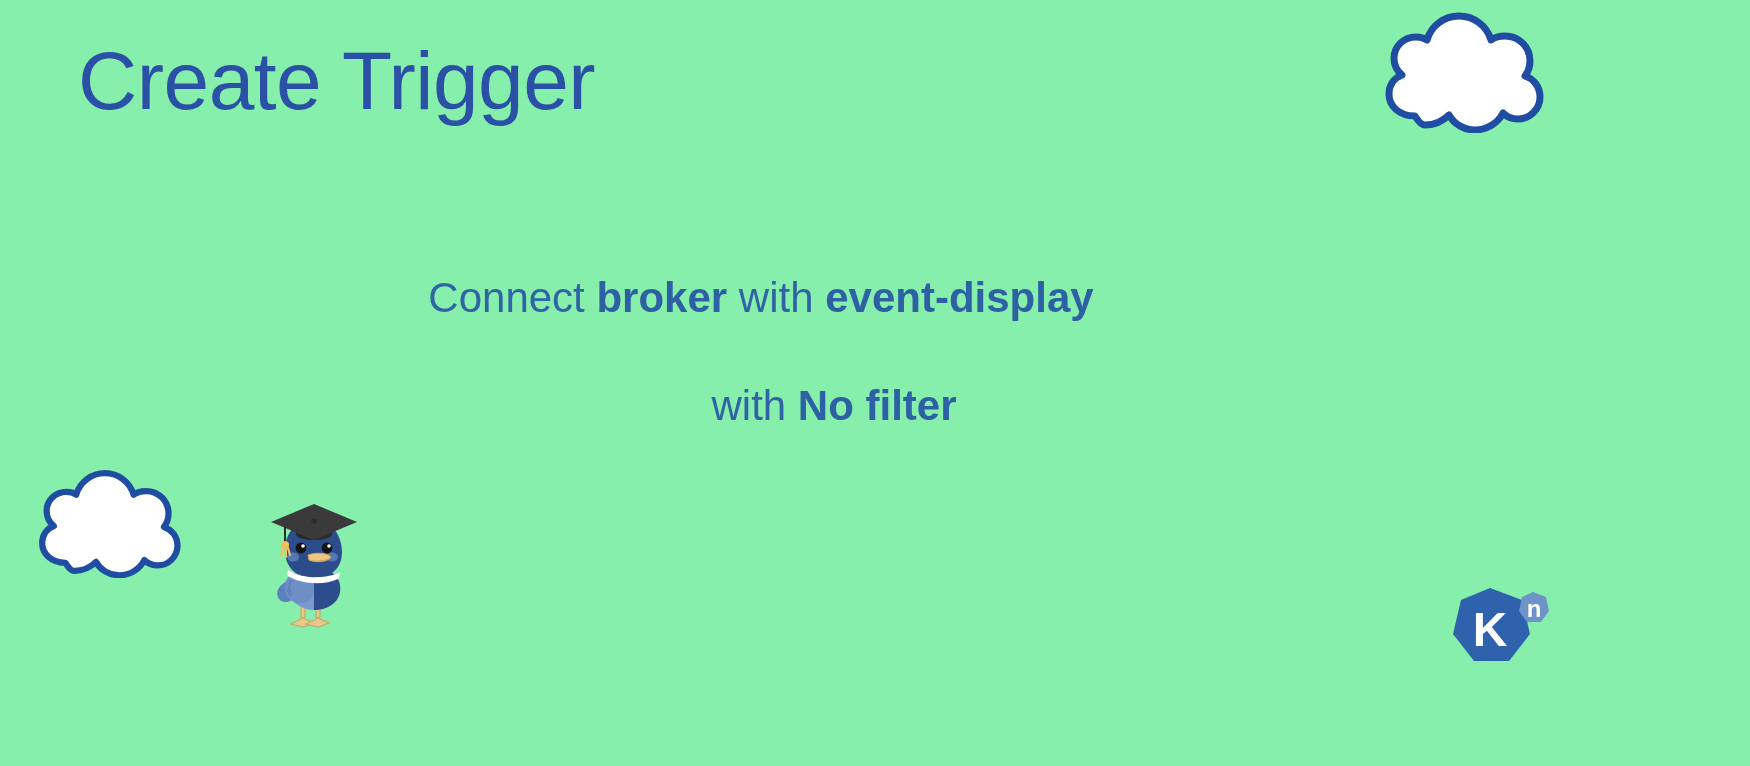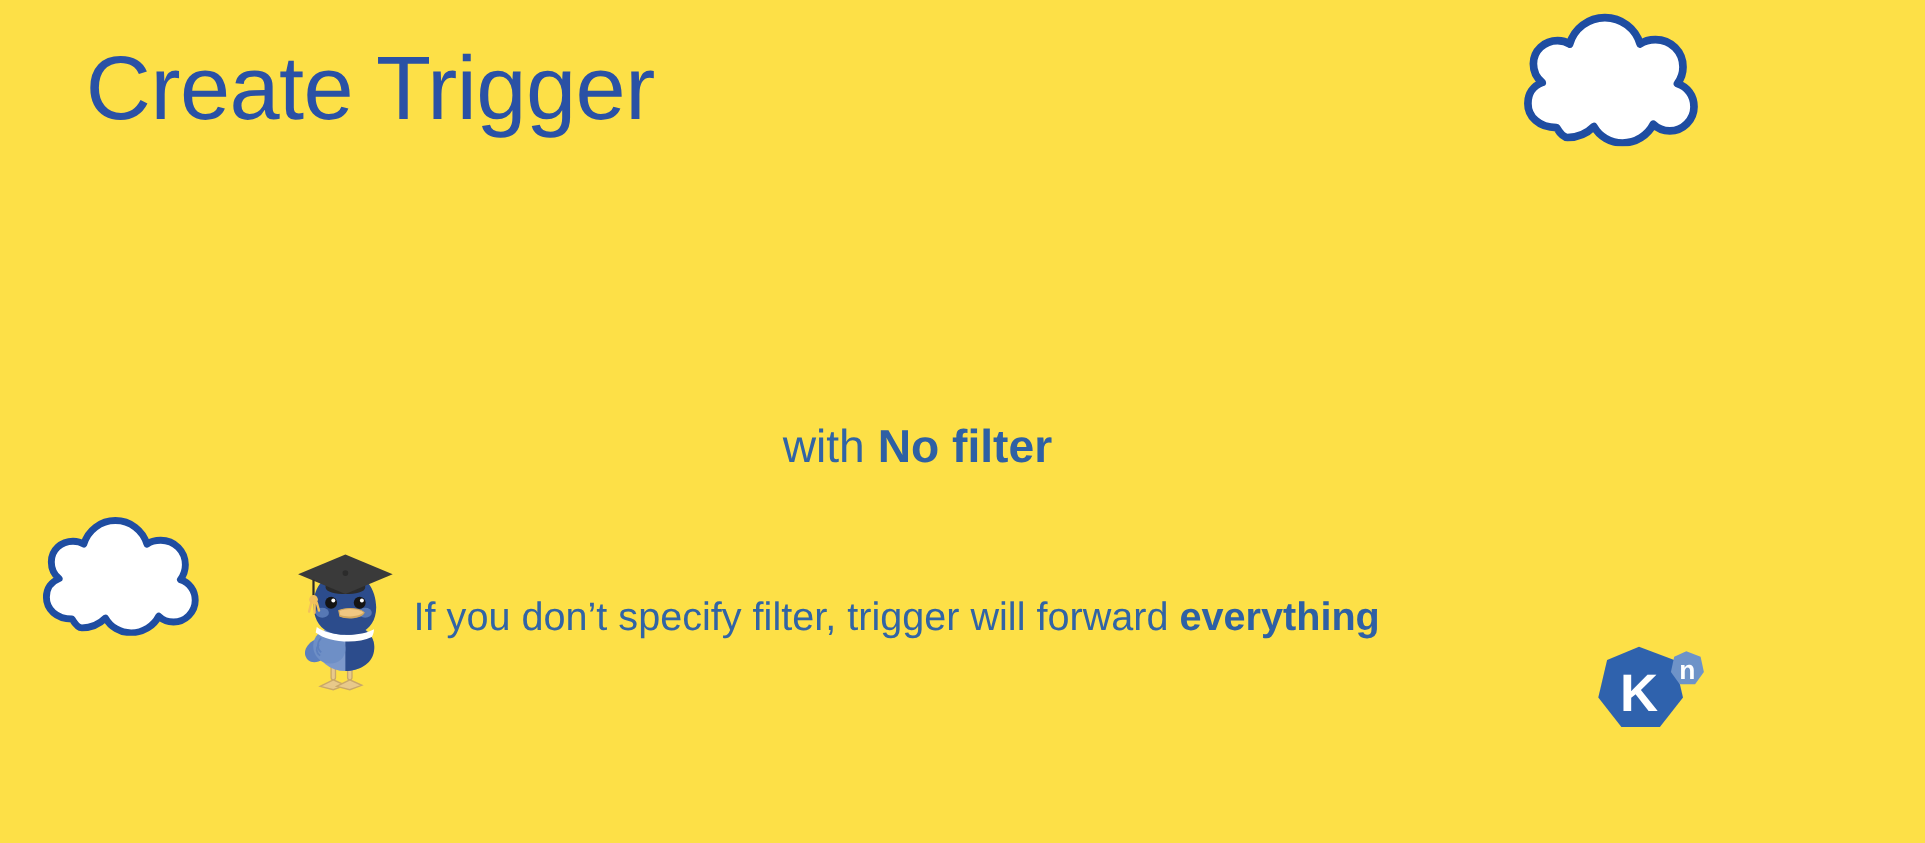--- a/index.html
+++ b/index.html
@@ -7,21 +7,21 @@
     padding: 0;
     background: #ffffff;
   }
   body {
     font-family: "Liberation Sans", sans-serif;
   }
   .slide {
     position: relative;
     width: 1750px;
     height: 766px;
-    background: #fde047;
+    background: #86efac;
     overflow: hidden;
   }
 
   
   .title {
     position: absolute;
     left: 78px;
     top: 34px;
     font-family: "Liberation Sans", sans-serif;
     font-size: 82px;
@@ -135,20 +135,23 @@
                C 171 71 177 79 177 89
                C 177 101 167 111 155 111
                C 149 111 144 109 140 105
                C 135 115 124 122 112 122
                C 101 122 91 116 86 107
                C 80 113 71 117 62 117
                C 58 117 55 113 52 108 Z" fill="#FFFFFF" stroke="#1F4DA1" stroke-width="7" stroke-linejoin="round"></path>
     </svg>
   </div>
 
+  <div class="line line-1">
+    <span>Connect </span><b>broker</b><span> with </span><b>event-display</b>
+  </div>
 
   <div class="line line-2">
     <span>with </span><b>No filter</b>
   </div>
 
   <div class="mascot">
     <svg width="92" height="132" viewBox="0 0 92 132" xmlns="http://www.w3.org/2000/svg">
 
       <g fill="#E8C98A" stroke="#C9A86A" stroke-width="1.2">
         <rect x="33" y="104" width="4" height="14" rx="2"></rect>
@@ -186,23 +189,20 @@
 
       <path d="M46 4 L 89 22 L 46 40 L 3 22 Z" fill="#3A3A3A"></path>
       <circle cx="46" cy="21" r="2.6" fill="#2B2B2B"></circle>
 
       <path d="M17 27 L 17 42" stroke="#2B2B2B" stroke-width="2"></path>
       <circle cx="17" cy="45" r="4" fill="#F2C05C"></circle>
       <path d="M15 48 L 13 56 M18 48 L 18 57 M20 48 L 22 55" stroke="#F2C05C" stroke-width="2.2" stroke-linecap="round"></path>
     </svg>
   </div>
 
-  <div class="line line-3">
-    <span>If you don’t specify filter, trigger will forward </span><b>everything</b>
-  </div>
 
   <div class="logo">
     <svg width="110" height="105" viewBox="0 0 110 105" xmlns="http://www.w3.org/2000/svg">
 
       <polygon points="42,8 74,20 82,54 61,81 26,81 5,54 13,20" fill="#2F62AD"></polygon>
 
       <polygon points="85,12 98,17 101,31 93,42 79,42 71,31 74,17" fill="#6E93C8"></polygon>
       <text x="42" y="66" text-anchor="middle" font-family="Liberation Sans, sans-serif" font-size="48" font-weight="700" fill="#FFFFFF">K</text>
       <text x="86" y="37" text-anchor="middle" font-family="Liberation Sans, sans-serif" font-size="24" font-weight="700" fill="#FFFFFF">n</text>
     </svg>

